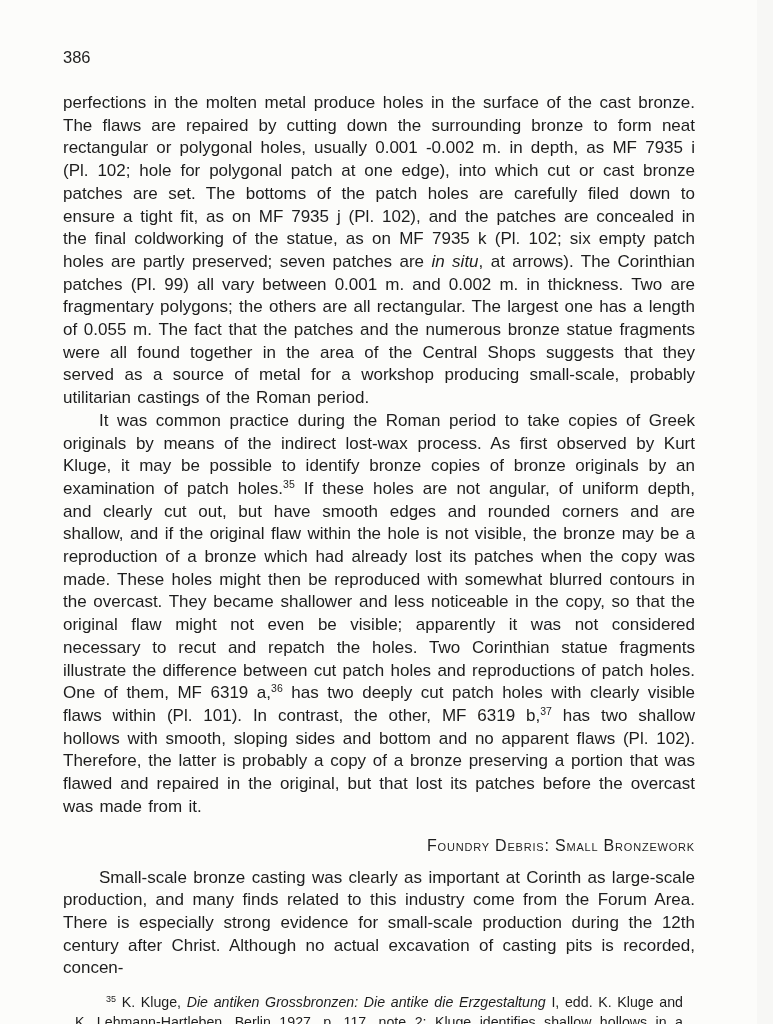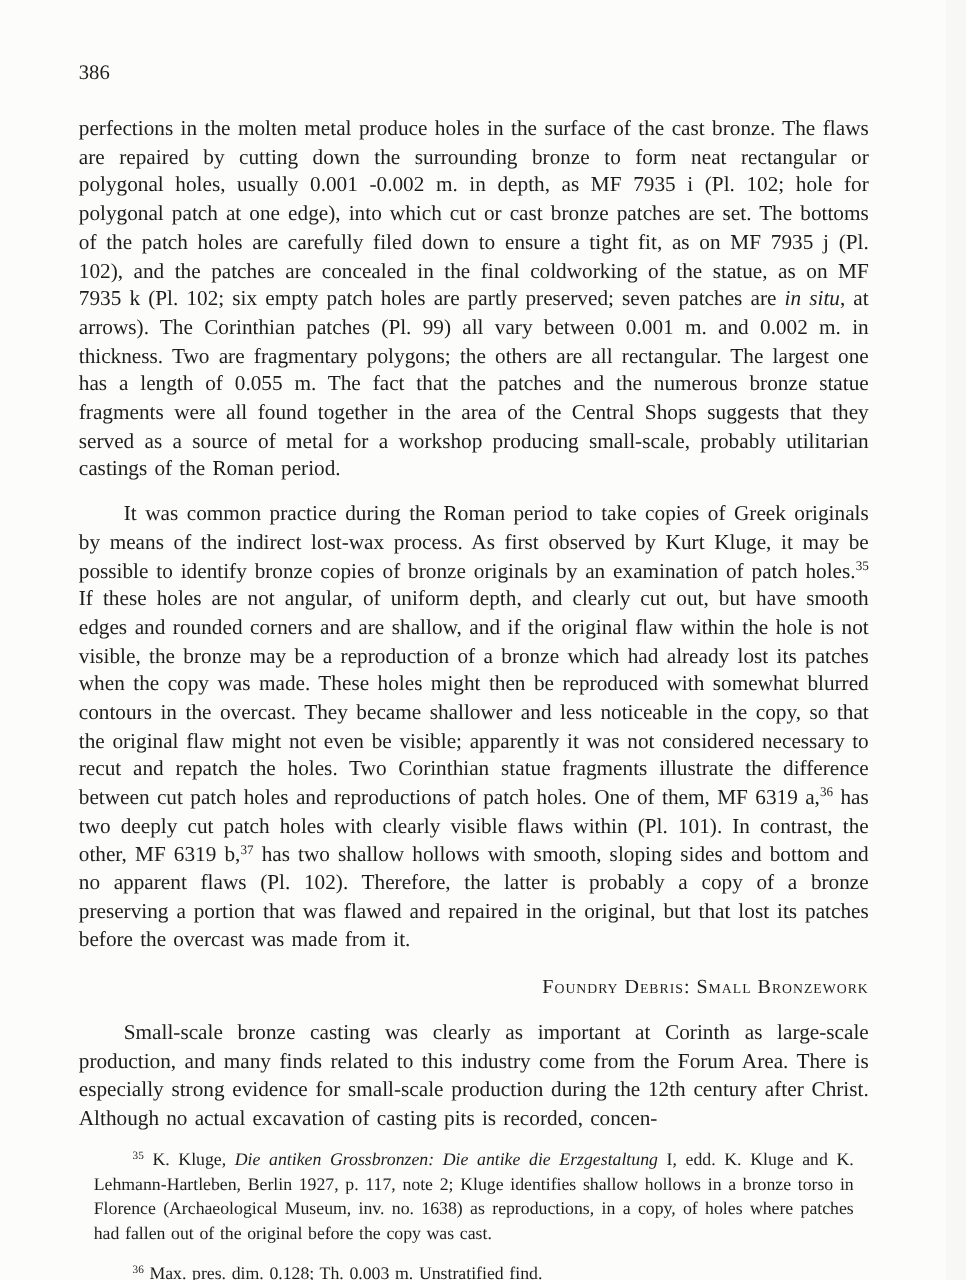--- a/index.html
+++ b/index.html
@@ -6,21 +6,21 @@
     margin: 0;
     padding: 0;
     background: #f7f7f5;
   }
   .page {
     position: relative;
     width: 757px;
     height: 1024px;
     background: #fcfcfa;
     color: #1d1d1d;
-    font-family: Liberation Serif, serif;
+    font-family: Liberation Sans, sans-serif;
     box-sizing: border-box;
     padding: 48px 62px 30px 63px;
     overflow: hidden;
   }
   
   .running-head {
     position: relative;
     height: 22px;
     margin-bottom: 22px;
     font-size: 16.5px;
@@ -39,21 +39,21 @@
     white-space: nowrap;
   }
   
   .body-text p {
     margin: 0;
     font-size: 17px;
     line-height: 22.7px;
     text-align: justify;
     word-spacing: 1.5px;
   }
-  p.indent { text-indent: 36px; margin-top: 13px; }
+  p.indent { text-indent: 36px; }
   .italic { font-style: italic; }
   sup.fnref {
     font-size: 10.5px;
     line-height: 0;
     vertical-align: 6px;
     letter-spacing: 0;
   }
   .section-heading {
     margin: 15px 0 9px 0;
     font-size: 16px;

